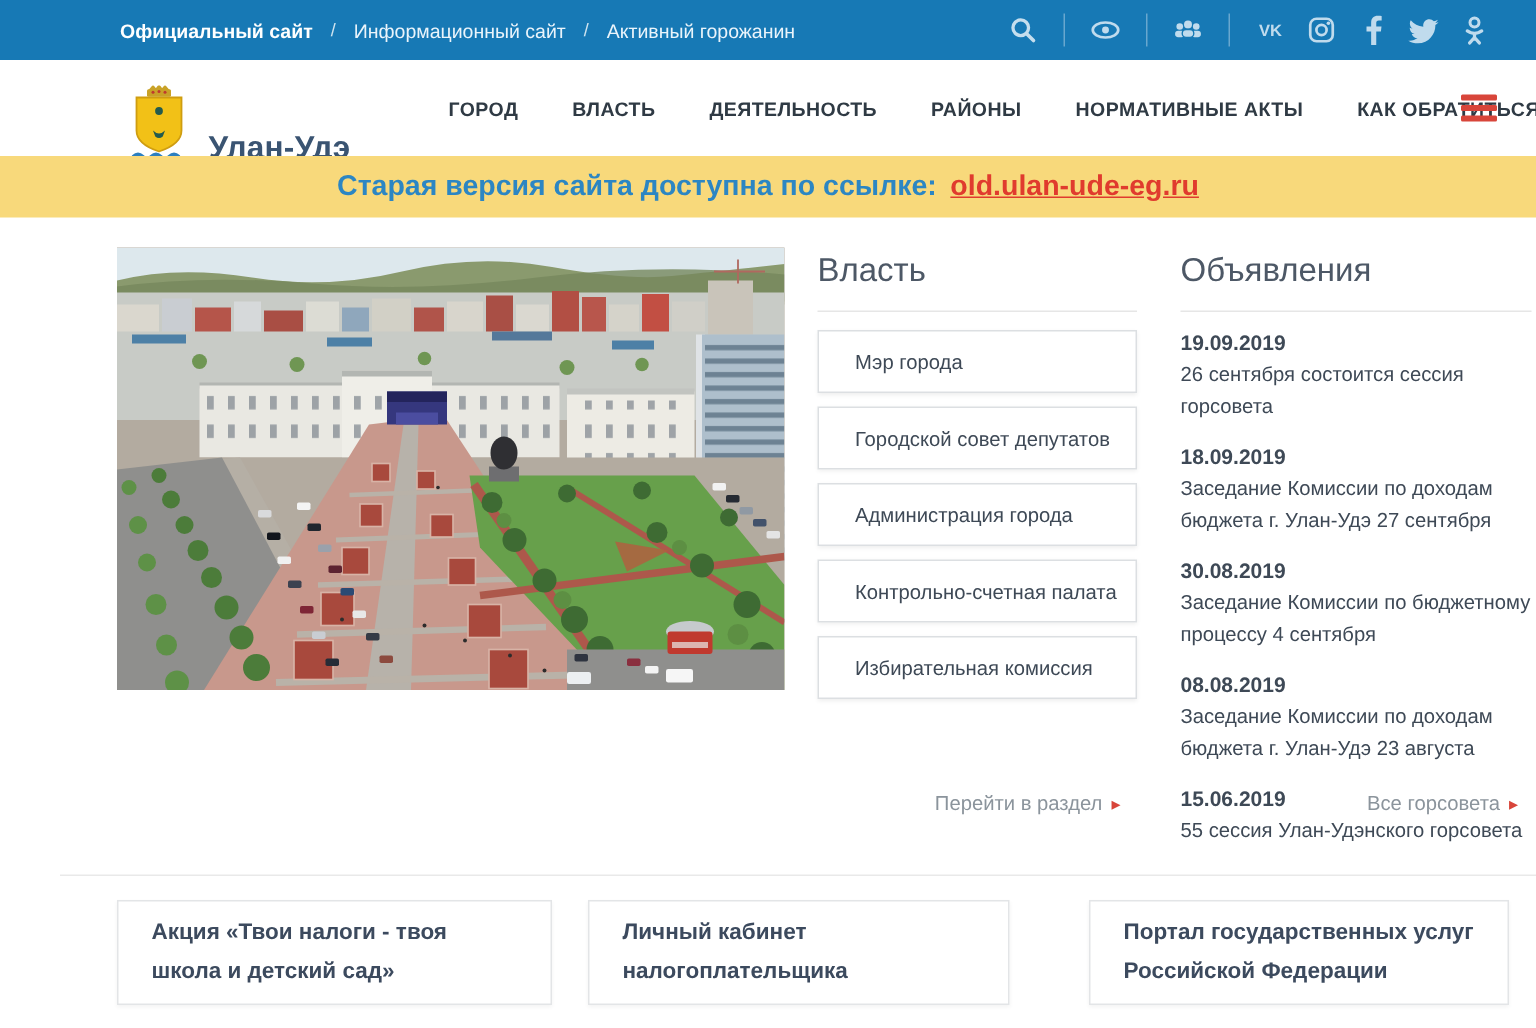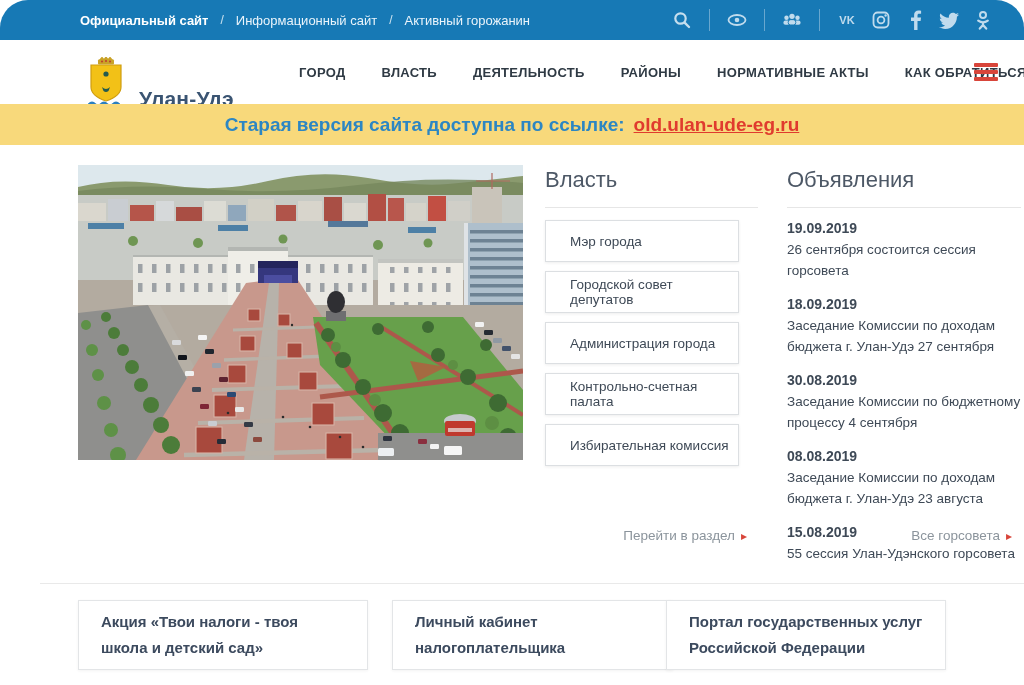--- a/index.html
+++ b/index.html
@@ -1,18 +1,18 @@
 <!DOCTYPE html>
 <html lang="ru"><head>
 <meta charset="utf-8">
 <style>
   * { margin:0; padding:0; box-sizing:border-box; }
   html,body { background:#fff; }
   body { font-family:"Liberation Sans","DejaVu Sans",sans-serif; }
-  .page { position:relative; width:1024px; height:685px; overflow:hidden; background:#fff; margin:0 auto;border-radius:28px; }
+  .page { position:relative; width:1024px; height:685px; overflow:hidden; background:#fff; margin:0 auto; }
 
   
   .topbar { position:absolute; left:0; top:0; width:1024px; height:40px; background:#1779b5; display:flex; align-items:center; }
   .topbar-links { display:flex; align-items:center; margin-left:80px; gap:12px; font-size:13px; color:#eaf4fb; }
   .topbar-link { color:#eaf4fb; text-decoration:none; cursor:pointer; }
   .topbar-link.active { color:#ffffff; font-weight:bold; }
   .topbar-sep { color:#cfe4f0; font-size:12px; }
   .topbar-icons { margin-left:auto; margin-right:30px; display:flex; align-items:flex-end; gap:12px; }
   .tb-icon { width:22px; height:22px; display:flex; align-items:center; justify-content:center; cursor:pointer; opacity:.92; }
   .tb-icon svg { display:block; }
@@ -37,39 +37,39 @@
   
   .hero { position:absolute; left:78px; top:165px; width:445px; height:295px; overflow:hidden; background:#b3aba0; }
   .hero svg { display:block; }
 
   
   .col-heading { font-size:22px; font-weight:500; color:#4d5866; }
   .col-divider { height:1px; background:#e6e6e6; margin-top:14px; }
 
   .power-col { position:absolute; left:545px; top:167px; width:213px; }
   .power-buttons { margin-top:12px; }
-  .power-btn { display:flex; align-items:center; width:194px; height:42px; background:#fff; border:1px solid #dcdfe2; box-shadow:0 1px 3px rgba(0,0,0,.07); margin-bottom:9px; padding-left:24px; font-size:13.5px; color:#3e4956; cursor:pointer; }
+  .power-btn { display:flex; align-items:center; width:213px; height:42px; background:#fff; border:1px solid #dcdfe2; box-shadow:0 1px 3px rgba(0,0,0,.07); margin-bottom:9px; padding-left:24px; font-size:13.5px; color:#3e4956; cursor:pointer; }
 
   .ann-col { position:absolute; left:787px; top:167px; width:234px; }
   .ann-list { margin-top:10px; }
   .ann-item { margin-bottom:13px; cursor:pointer; }
   .ann-date { font-size:14px; font-weight:bold; color:#3e4956; line-height:21px; }
   .ann-text { font-size:13.5px; color:#3e4956; line-height:21px; }
 
   .more-link { position:absolute; top:528px; font-size:13.5px; color:#8b949c; cursor:pointer; white-space:nowrap; }
   .more-link .arr { color:#d8453a; margin-left:6px; font-size:12px; }
   .more-power { left:534px; width:213px; text-align:right; }
   .more-ann { left:787px; width:225px; text-align:right; }
 
   
   .bottom-divider { position:absolute; left:40px; top:583px; width:984px; height:1px; background:#e9e9e9; }
   .quick-box { position:absolute; top:600px; height:70px; background:#fff; border:1px solid #e3e5e7; box-shadow:0 1px 3px rgba(0,0,0,.05); display:flex; align-items:center; padding:0 22px; font-size:15px; font-weight:bold; color:#3c4a5e; line-height:26px; cursor:pointer; }
   .qb1 { left:78px; width:290px; }
   .qb2 { left:392px; width:281px; }
-  .qb3 { left:666px; width:280px; }
+  .qb3 { left:726px; width:280px; }
 </style>
 </head>
 <body>
 
 <div class="page">
 
   <div class="topbar">
     <div class="topbar-links">
       <a class="topbar-link active">Официальный сайт</a>
       <span class="topbar-sep">/</span>
@@ -384,21 +384,21 @@
       </div>
       <div class="ann-item">
         <div class="ann-date">30.08.2019</div>
         <div class="ann-text">Заседание Комиссии по бюджетному процессу 4 сентября</div>
       </div>
       <div class="ann-item">
         <div class="ann-date">08.08.2019</div>
         <div class="ann-text">Заседание Комиссии по доходам бюджета г. Улан-Удэ 23 августа</div>
       </div>
       <div class="ann-item">
-        <div class="ann-date">15.08.2019</div>
+        <div class="ann-date">15.06.2019</div>
         <div class="ann-text">55 сессия Улан-Удэнского горсовета</div>
       </div>
     </div>
   </div>
 
   <a class="more-link more-power">
     <span>Перейти в раздел</span><span class="arr">▸</span>
   </a>
   <a class="more-link more-ann">
     <span>Все горсовета</span><span class="arr">▸</span>

